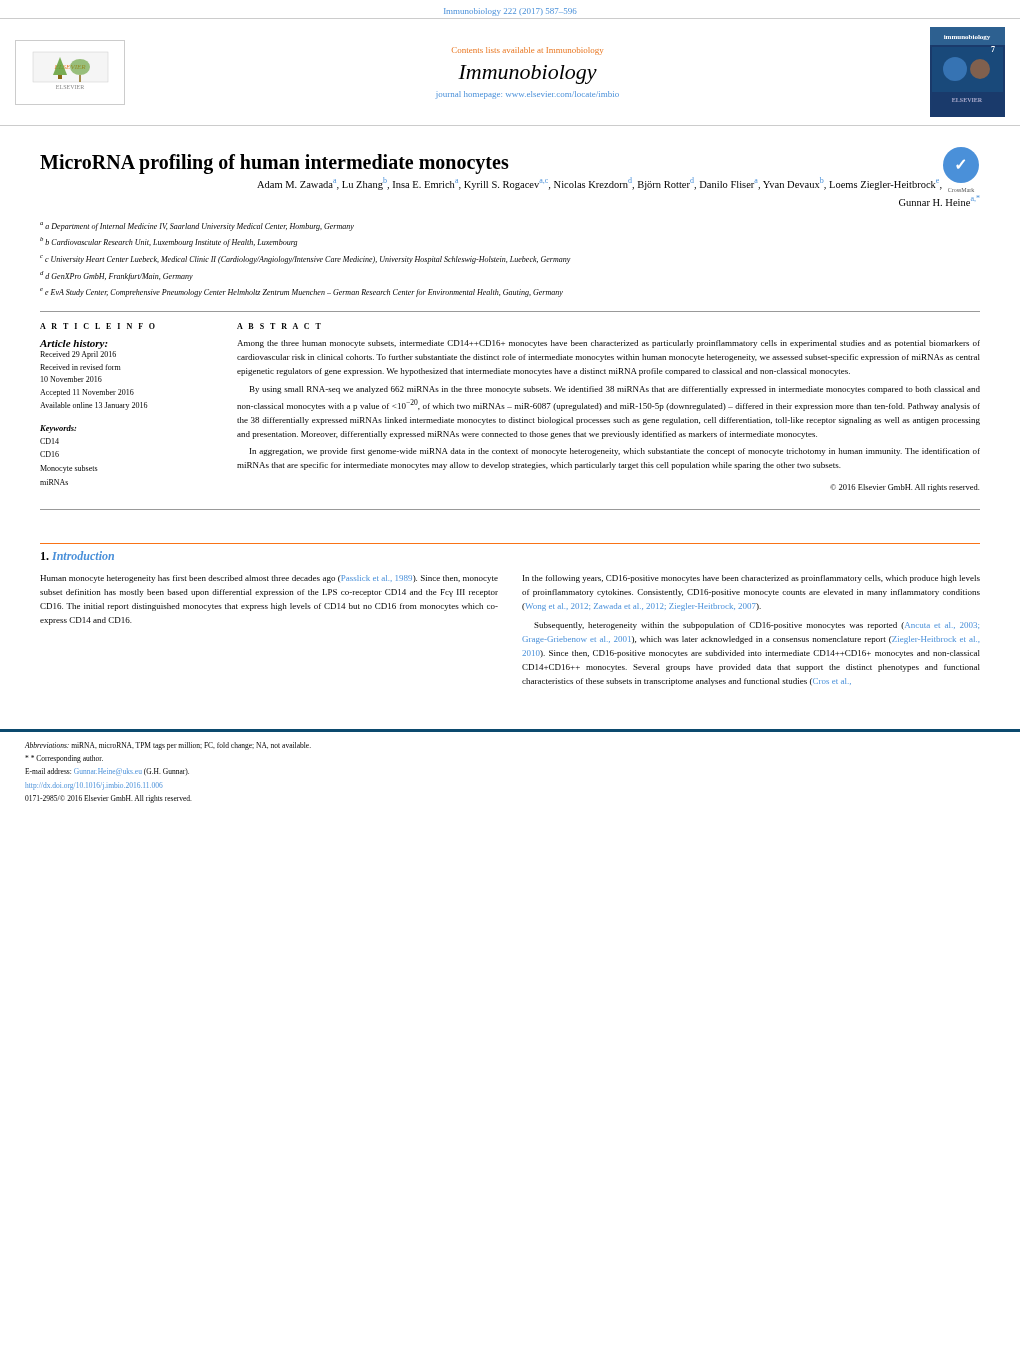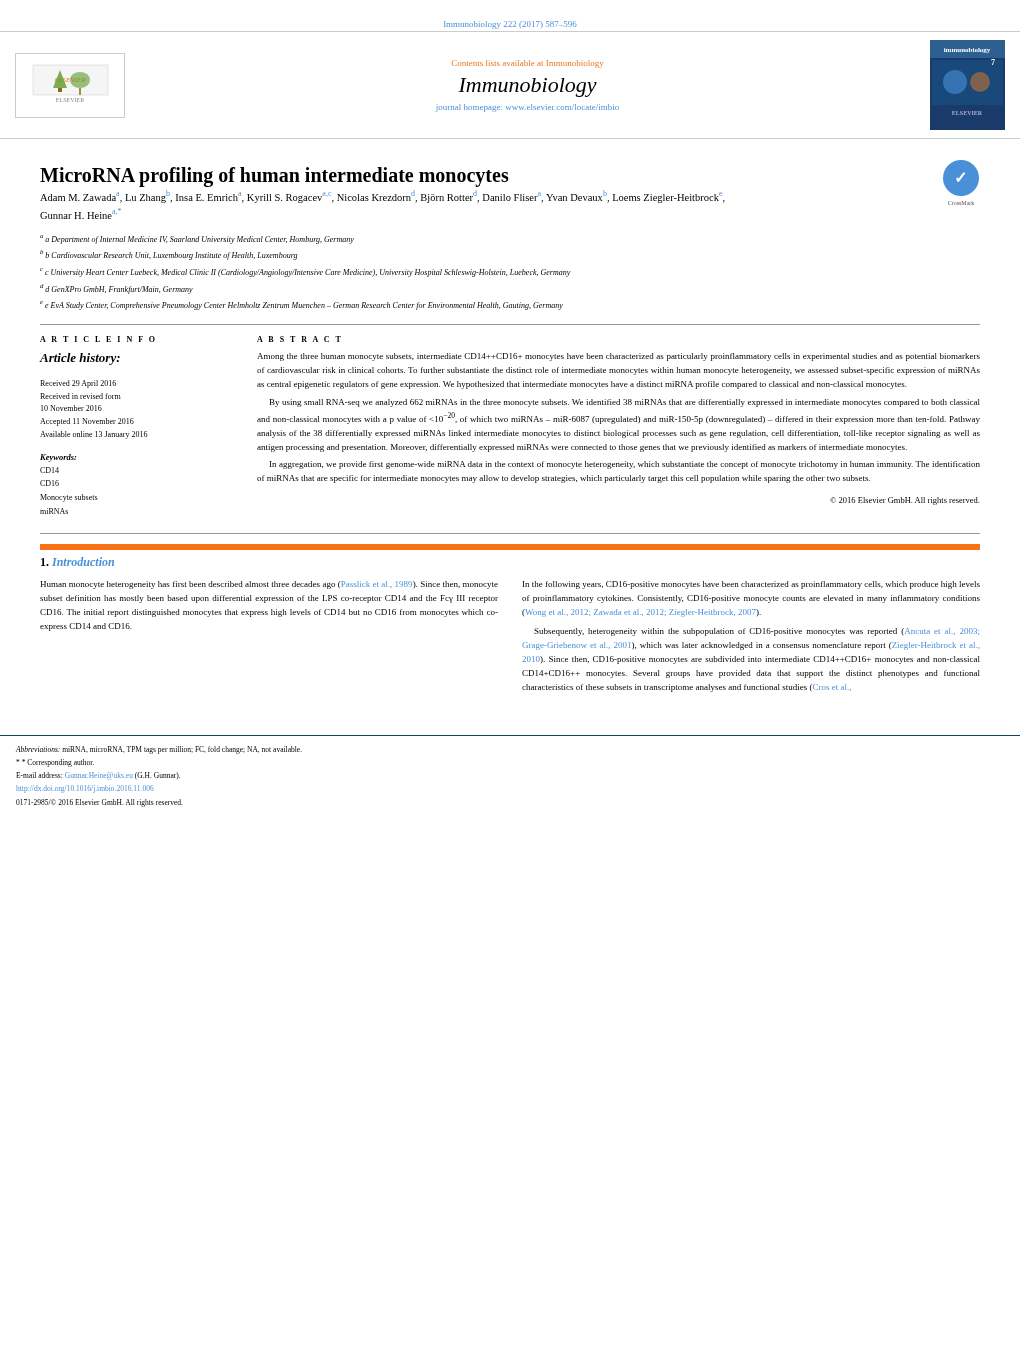--- a/index.html
+++ b/index.html
@@ -14,21 +14,21 @@
 
     .page-wrapper {
       width: 1020px;
       background: #fff;
       padding: 0;
     }
 
     
     .journal-top-bar {
       text-align: center;
-      padding: 19px 0 2px;
+      padding: 6px 0 2px;
       font-size: 9px;
       color: #4a90d9;
       border-bottom: none;
     }
 
     .journal-header {
       display: flex;
       align-items: center;
       border-top: 1px solid #ccc;
       border-bottom: 1px solid #ccc;
@@ -108,20 +108,21 @@
       margin-bottom: 0;
       margin-top: 8px;
       line-height: 1.3;
     }
 
     .authors {
       font-size: 10.5px;
       margin-bottom: 6px;
       line-height: 1.6;
       color: #000;
+      text-align: right;
     }
 
     .authors sup {
       color: #4a90d9;
       font-size: 8px;
     }
 
     .affiliations {
       font-size: 8px;
       margin-bottom: 12px;
@@ -136,21 +137,21 @@
 
     .divider {
       border: none;
       border-top: 1px solid #999;
       margin: 10px 0;
     }
 
     
     .two-col {
       display: flex;
-      gap: 32px;
+      gap: 12px;
       margin-top: 8px;
     }
 
     .col-left {
       width: 185px;
       flex-shrink: 0;
     }
 
     .col-right {
       flex: 1;
@@ -159,24 +160,24 @@
     .section-label {
       font-size: 8px;
       font-weight: bold;
       letter-spacing: 2px;
       text-transform: uppercase;
       color: #000;
       margin-bottom: 6px;
     }
 
     .article-info-label {
-      font-size: 13px;
+      font-size: 11px;
       font-style: italic;
       font-weight: bold;
-      margin-bottom: 12px;
+      margin-bottom: 0;
     }
 
     .article-info-dates {
       font-size: 8px;
       line-height: 1.6;
       margin-bottom: 10px;
     }
 
     .keywords-label {
       font-size: 8.5px;
@@ -207,23 +208,23 @@
     }
 
     .copyright-line {
       font-size: 8.5px;
       text-align: right;
       margin-top: 8px;
     }
 
     
     .intro-section {
-      margin-top: 10px;
+      margin-top: 33px;
       padding-top: 5px;
-      border-top: 6px solid #f97316;
+      border-top: 1px solid #f97316;
     }
 
     .section-number-title {
       font-size: 12px;
       font-weight: bold;
       margin-bottom: 8px;
       color: #000;
     }
 
     .two-col-body {
@@ -247,23 +248,23 @@
       text-indent: 0;
     }
 
     .inline-ref {
       color: #4a90d9;
     }
 
     
     .page-footer {
       margin-top: 20px;
-      padding: 8px 16px;
+      padding: 8px 25px;
       font-size: 7.5px;
-      border-top: 1px solid #0c4a6e;
+      border-top: 3px solid #0c4a6e;
     }
 
     .footnote-line {
       margin-bottom: 2px;
       line-height: 1.5;
     }
 
     .footnote-line .label {
       font-style: italic;
     }

